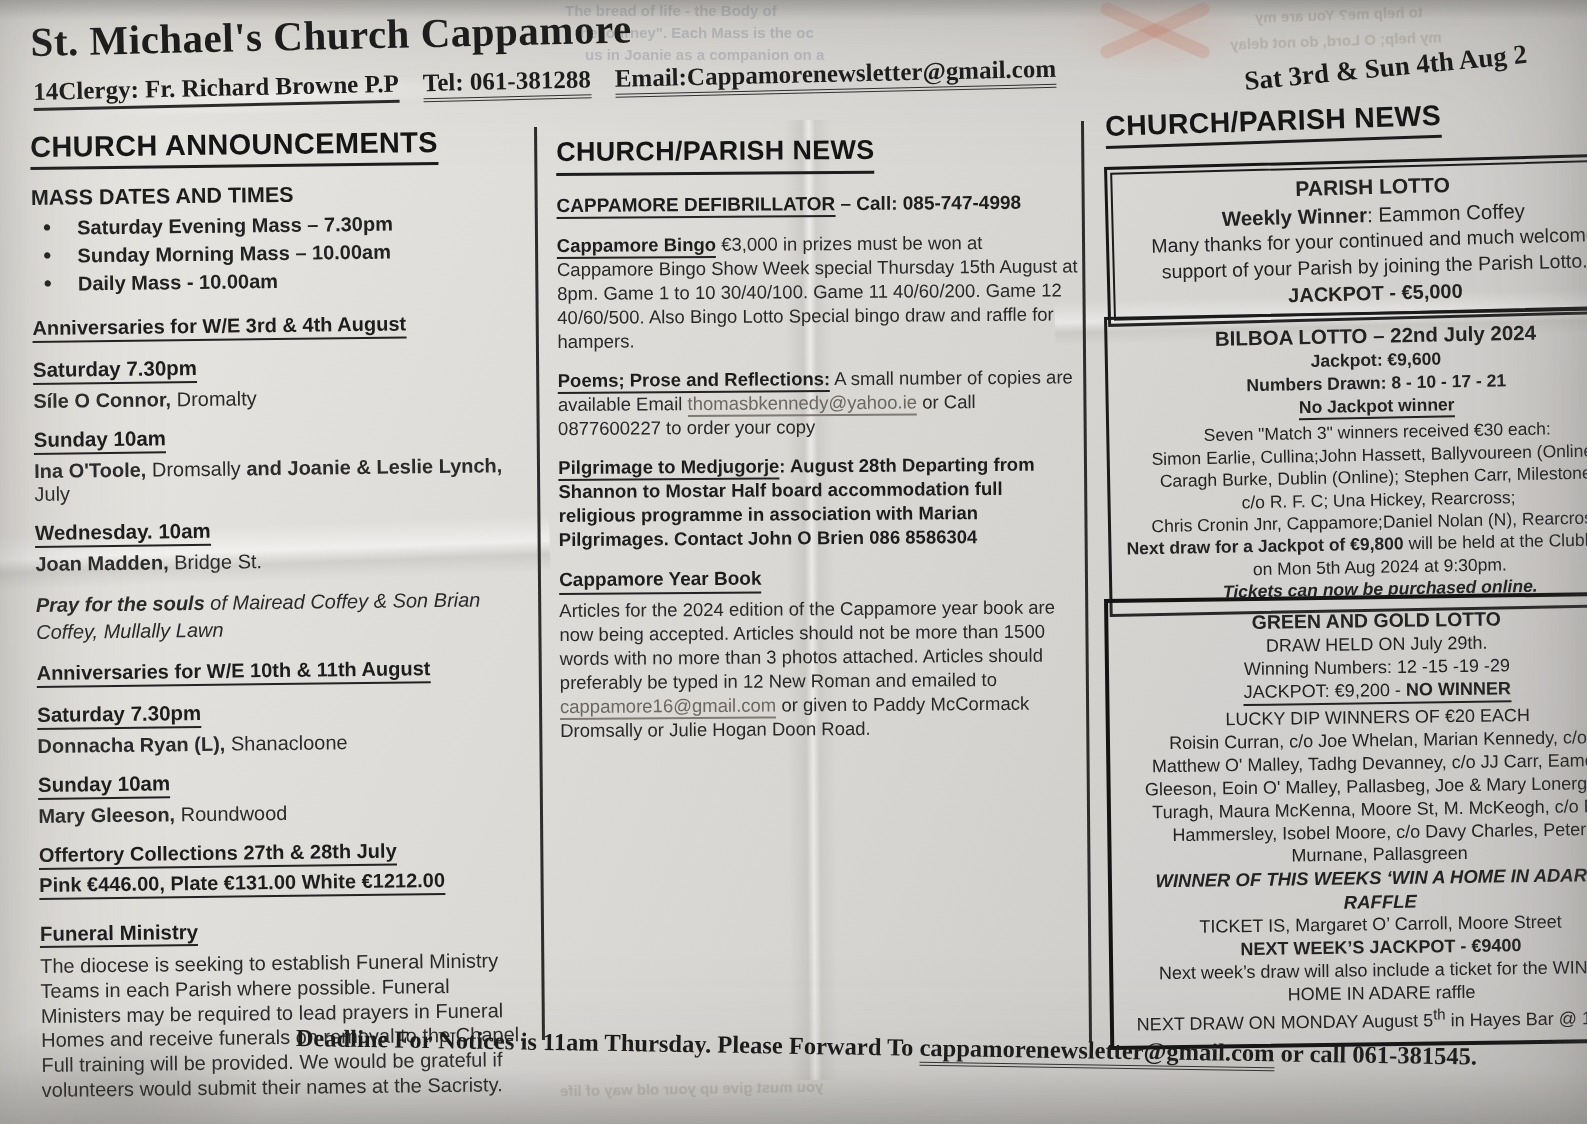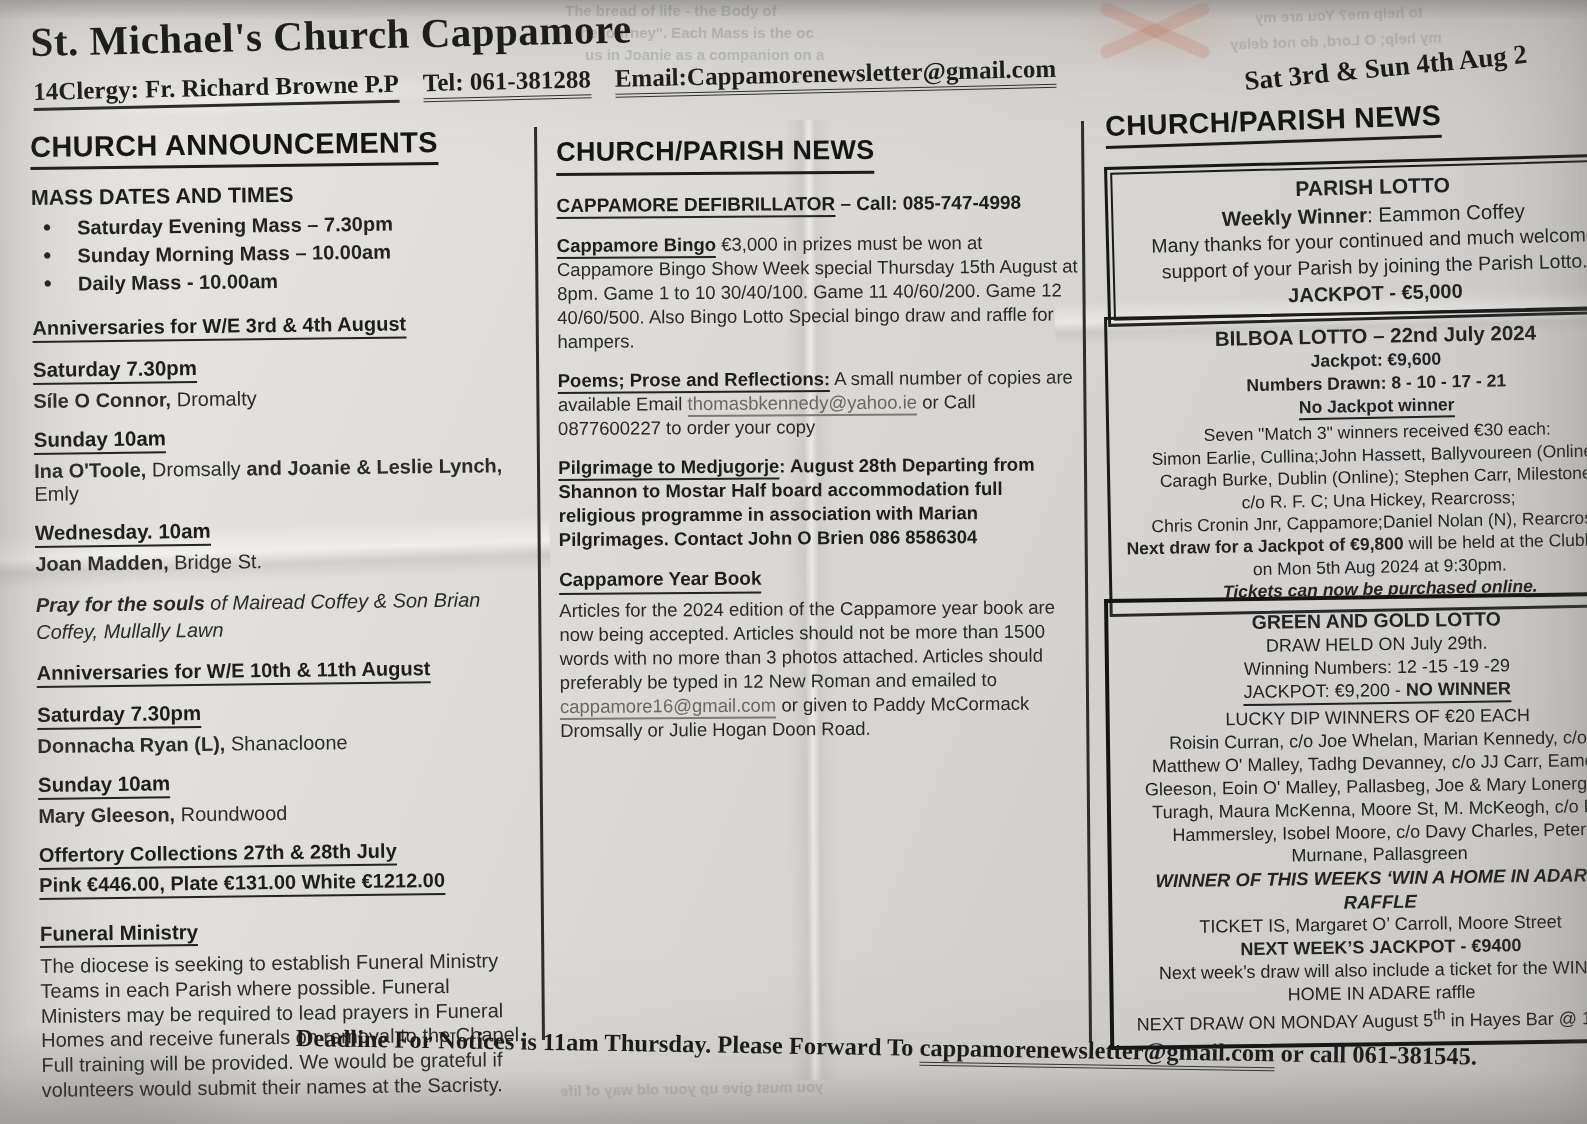--- a/index.html
+++ b/index.html
@@ -145,21 +145,21 @@
     <div class="bullet-item">Saturday Evening Mass – 7.30pm</div>
     <div class="bullet-item">Sunday Morning Mass – 10.00am</div>
     <div class="bullet-item">Daily Mass - 10.00am</div>
 
     <div><span class="sec-heading">Anniversaries for W/E 3rd &amp; 4th August</span></div>
 
     <div><span class="entry-day">Saturday 7.30pm</span></div>
     <div class="entry-name"><span class="b">Síle O Connor,</span><span> Dromalty</span></div>
 
     <div><span class="entry-day">Sunday 10am</span></div>
-    <div class="entry-name"><span class="b">Ina O'Toole,</span><span> Dromsally </span><span class="b">and Joanie &amp; Leslie Lynch,</span><span> Emly</span></div>
+    <div class="entry-name"><span class="b">Ina O'Toole,</span><span> Dromsally </span><span class="b">and Joanie &amp; Leslie Lynch,</span><span> July</span></div>
 
     <div><span class="entry-day">Wednesday. 10am</span></div>
     <div class="entry-name"><span class="b">Joan Madden,</span><span> Bridge St.</span></div>
 
     <div class="pray"><span class="lead">Pray for the souls</span><span> of Mairead Coffey &amp; Son Brian Coffey, Mullally Lawn</span></div>
 
     <div><span class="sec-heading">Anniversaries for W/E 10th &amp; 11th August</span></div>
 
     <div><span class="entry-day">Saturday 7.30pm</span></div>
     <div class="entry-name"><span class="b">Donnacha Ryan (L),</span><span> Shanacloone</span></div>

